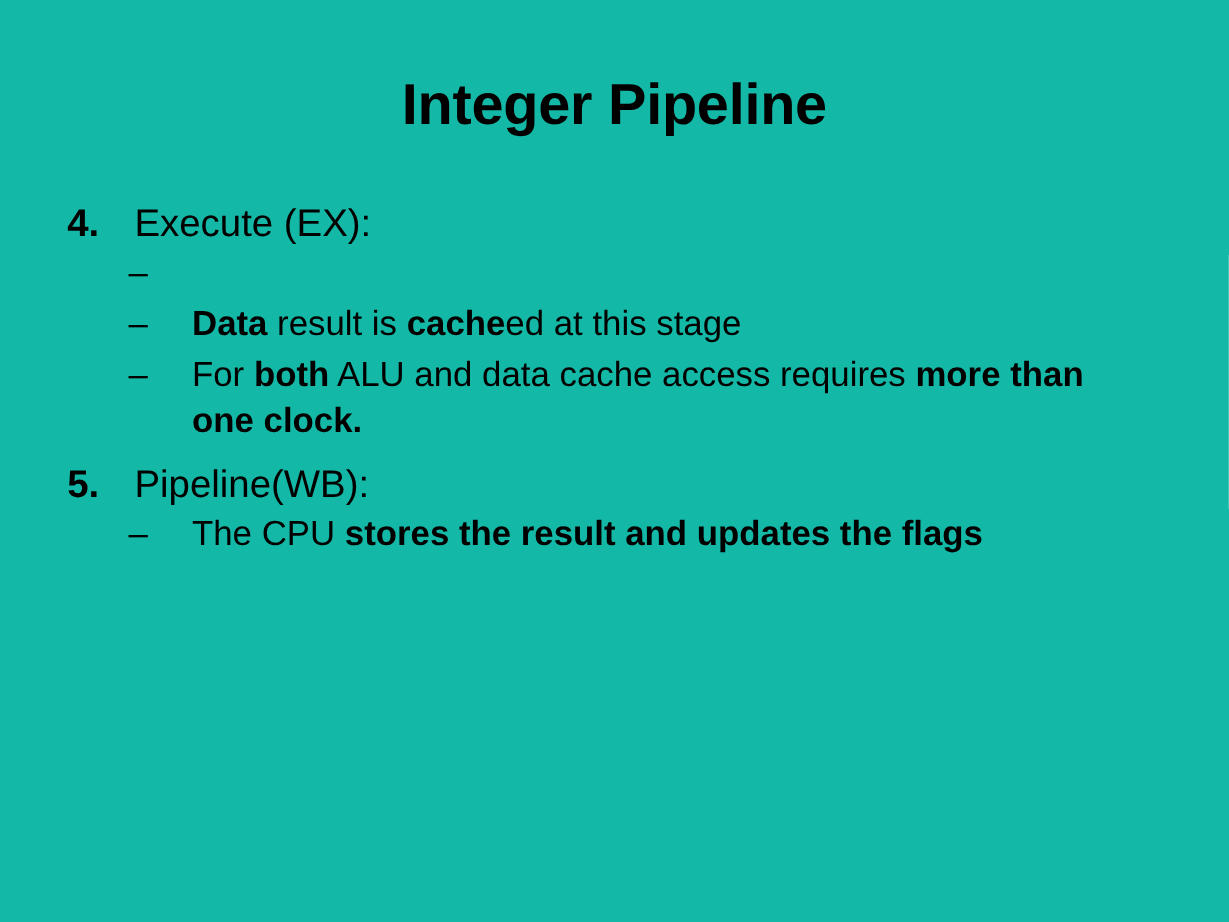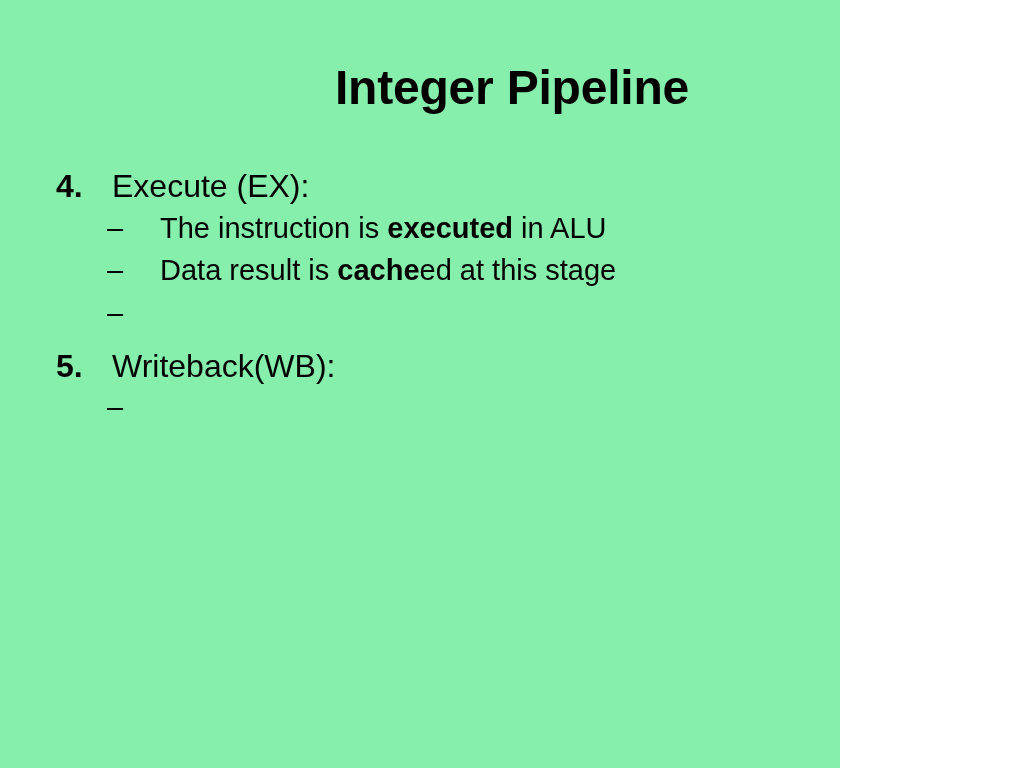--- a/index.html
+++ b/index.html
@@ -12,23 +12,23 @@
     width: 1024px;
     height: 768px;
     overflow: hidden;
     font-family: "Liberation Sans", sans-serif;
     color: #000000;
     -webkit-font-smoothing: antialiased;
   }
 
   .slide {
     position: relative;
-    width: 840px;
+    width: 1024px;
     height: 768px;
-    background: #86efac;
+    background: #14b8a6;
     box-sizing: border-box;
   }
 
   
   .slide-title {
     position: absolute;
     left: 0;
     top: 62px;
     width: 1024px;
     text-align: center;
@@ -109,38 +109,39 @@
   <div class="slide-body">
 
     <div class="num-item">
       <span class="marker">4.</span>
       <span class="item-text">Execute (EX):</span>
     </div>
 
     <ul class="sub-list">
       <li class="sub-item">
         <span class="marker">–</span>
-        <span class="item-text"><span class="reg">The instruction is </span><span class="" style="font-weight: bold;">executed</span><span class="reg"> in ALU</span></span>
       </li>
       <li class="sub-item">
         <span class="marker">–</span>
-        <span class="item-text"><span class="" style="font-weight: normal;">Data</span><span class="reg"> result is </span><span class="" style="font-weight: bold;">cache</span><span class="reg">ed at this stage</span></span>
+        <span class="item-text"><span class="" style="font-weight: bold;">Data</span><span class="reg"> result is </span><span class="" style="font-weight: bold;">cache</span><span class="reg">ed at this stage</span></span>
       </li>
       <li class="sub-item">
         <span class="marker">–</span>
+        <span class="item-text"><span class="reg">For </span><span class="" style="font-weight: bold;">both</span><span class="reg"> ALU and data cache access requires </span><span class="" style="font-weight: bold;">more than one clock.</span></span>
       </li>
     </ul>
 
     <div class="spacer-4"></div>
 
     <div class="num-item">
       <span class="marker">5.</span>
-      <span class="item-text">Writeback(WB):</span>
+      <span class="item-text">Pipeline(WB):</span>
     </div>
 
     <ul class="sub-list">
       <li class="sub-item">
         <span class="marker">–</span>
+        <span class="item-text"><span class="reg">The CPU </span><span class="" style="font-weight: bold;">stores the result and updates the flags</span></span>
       </li>
     </ul>
 
   </div>
 </div>
 
 </body></html>

